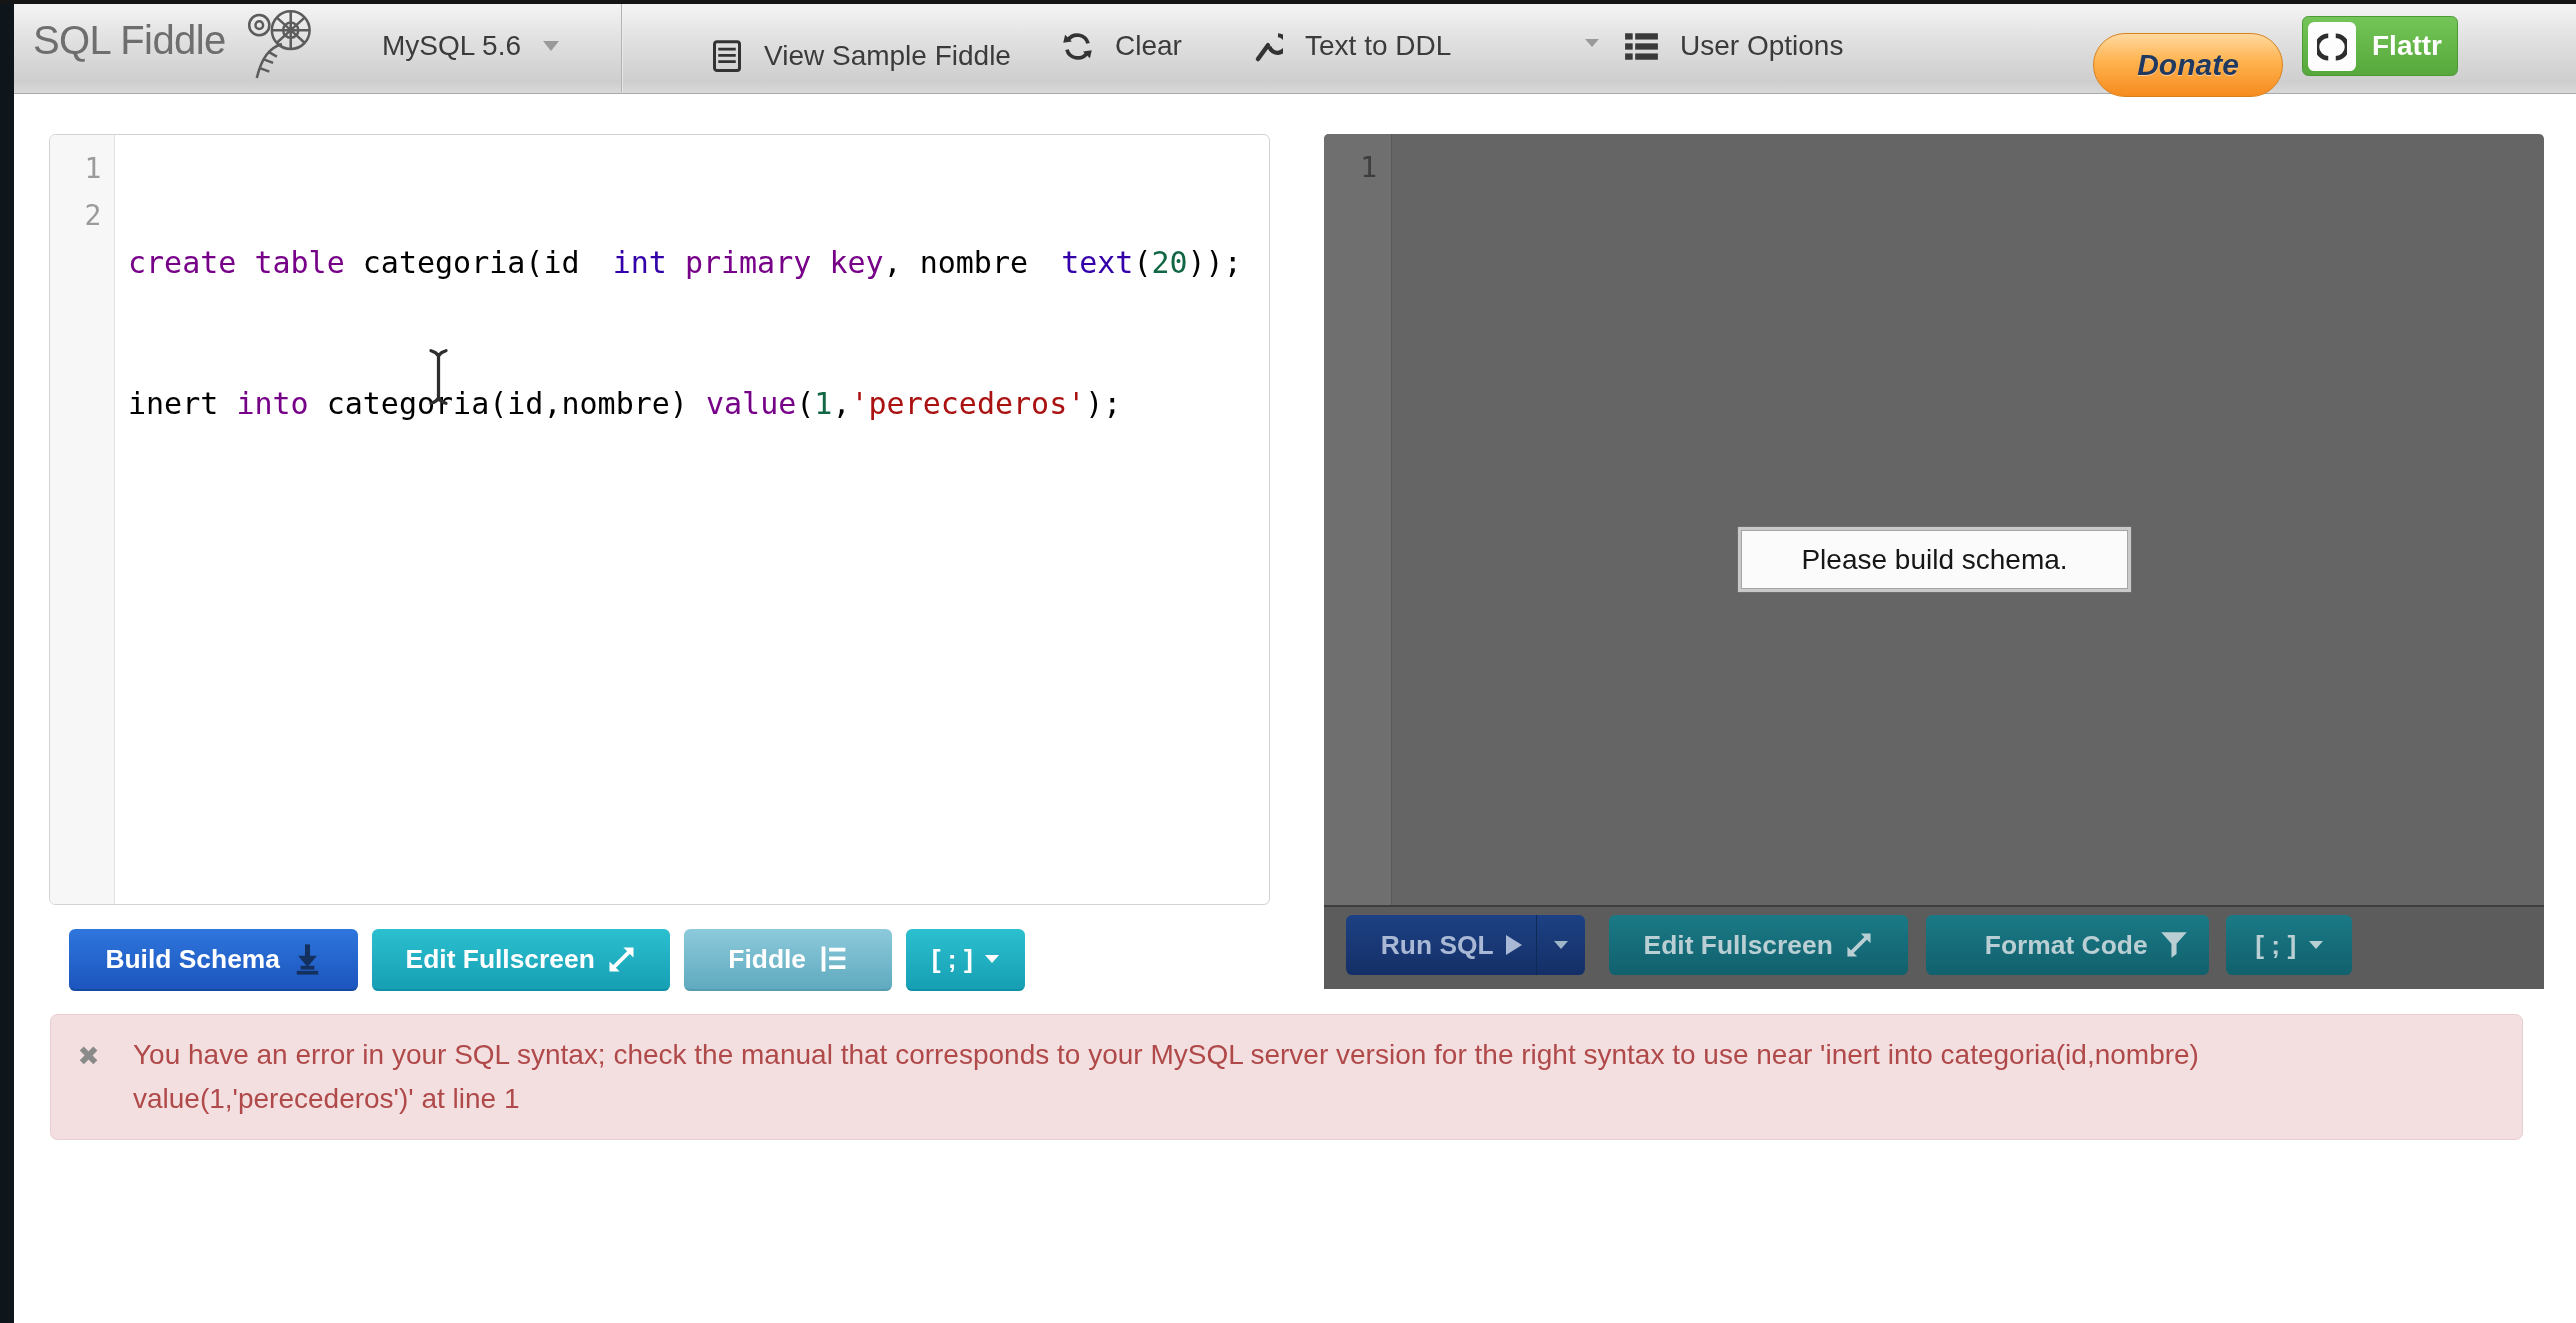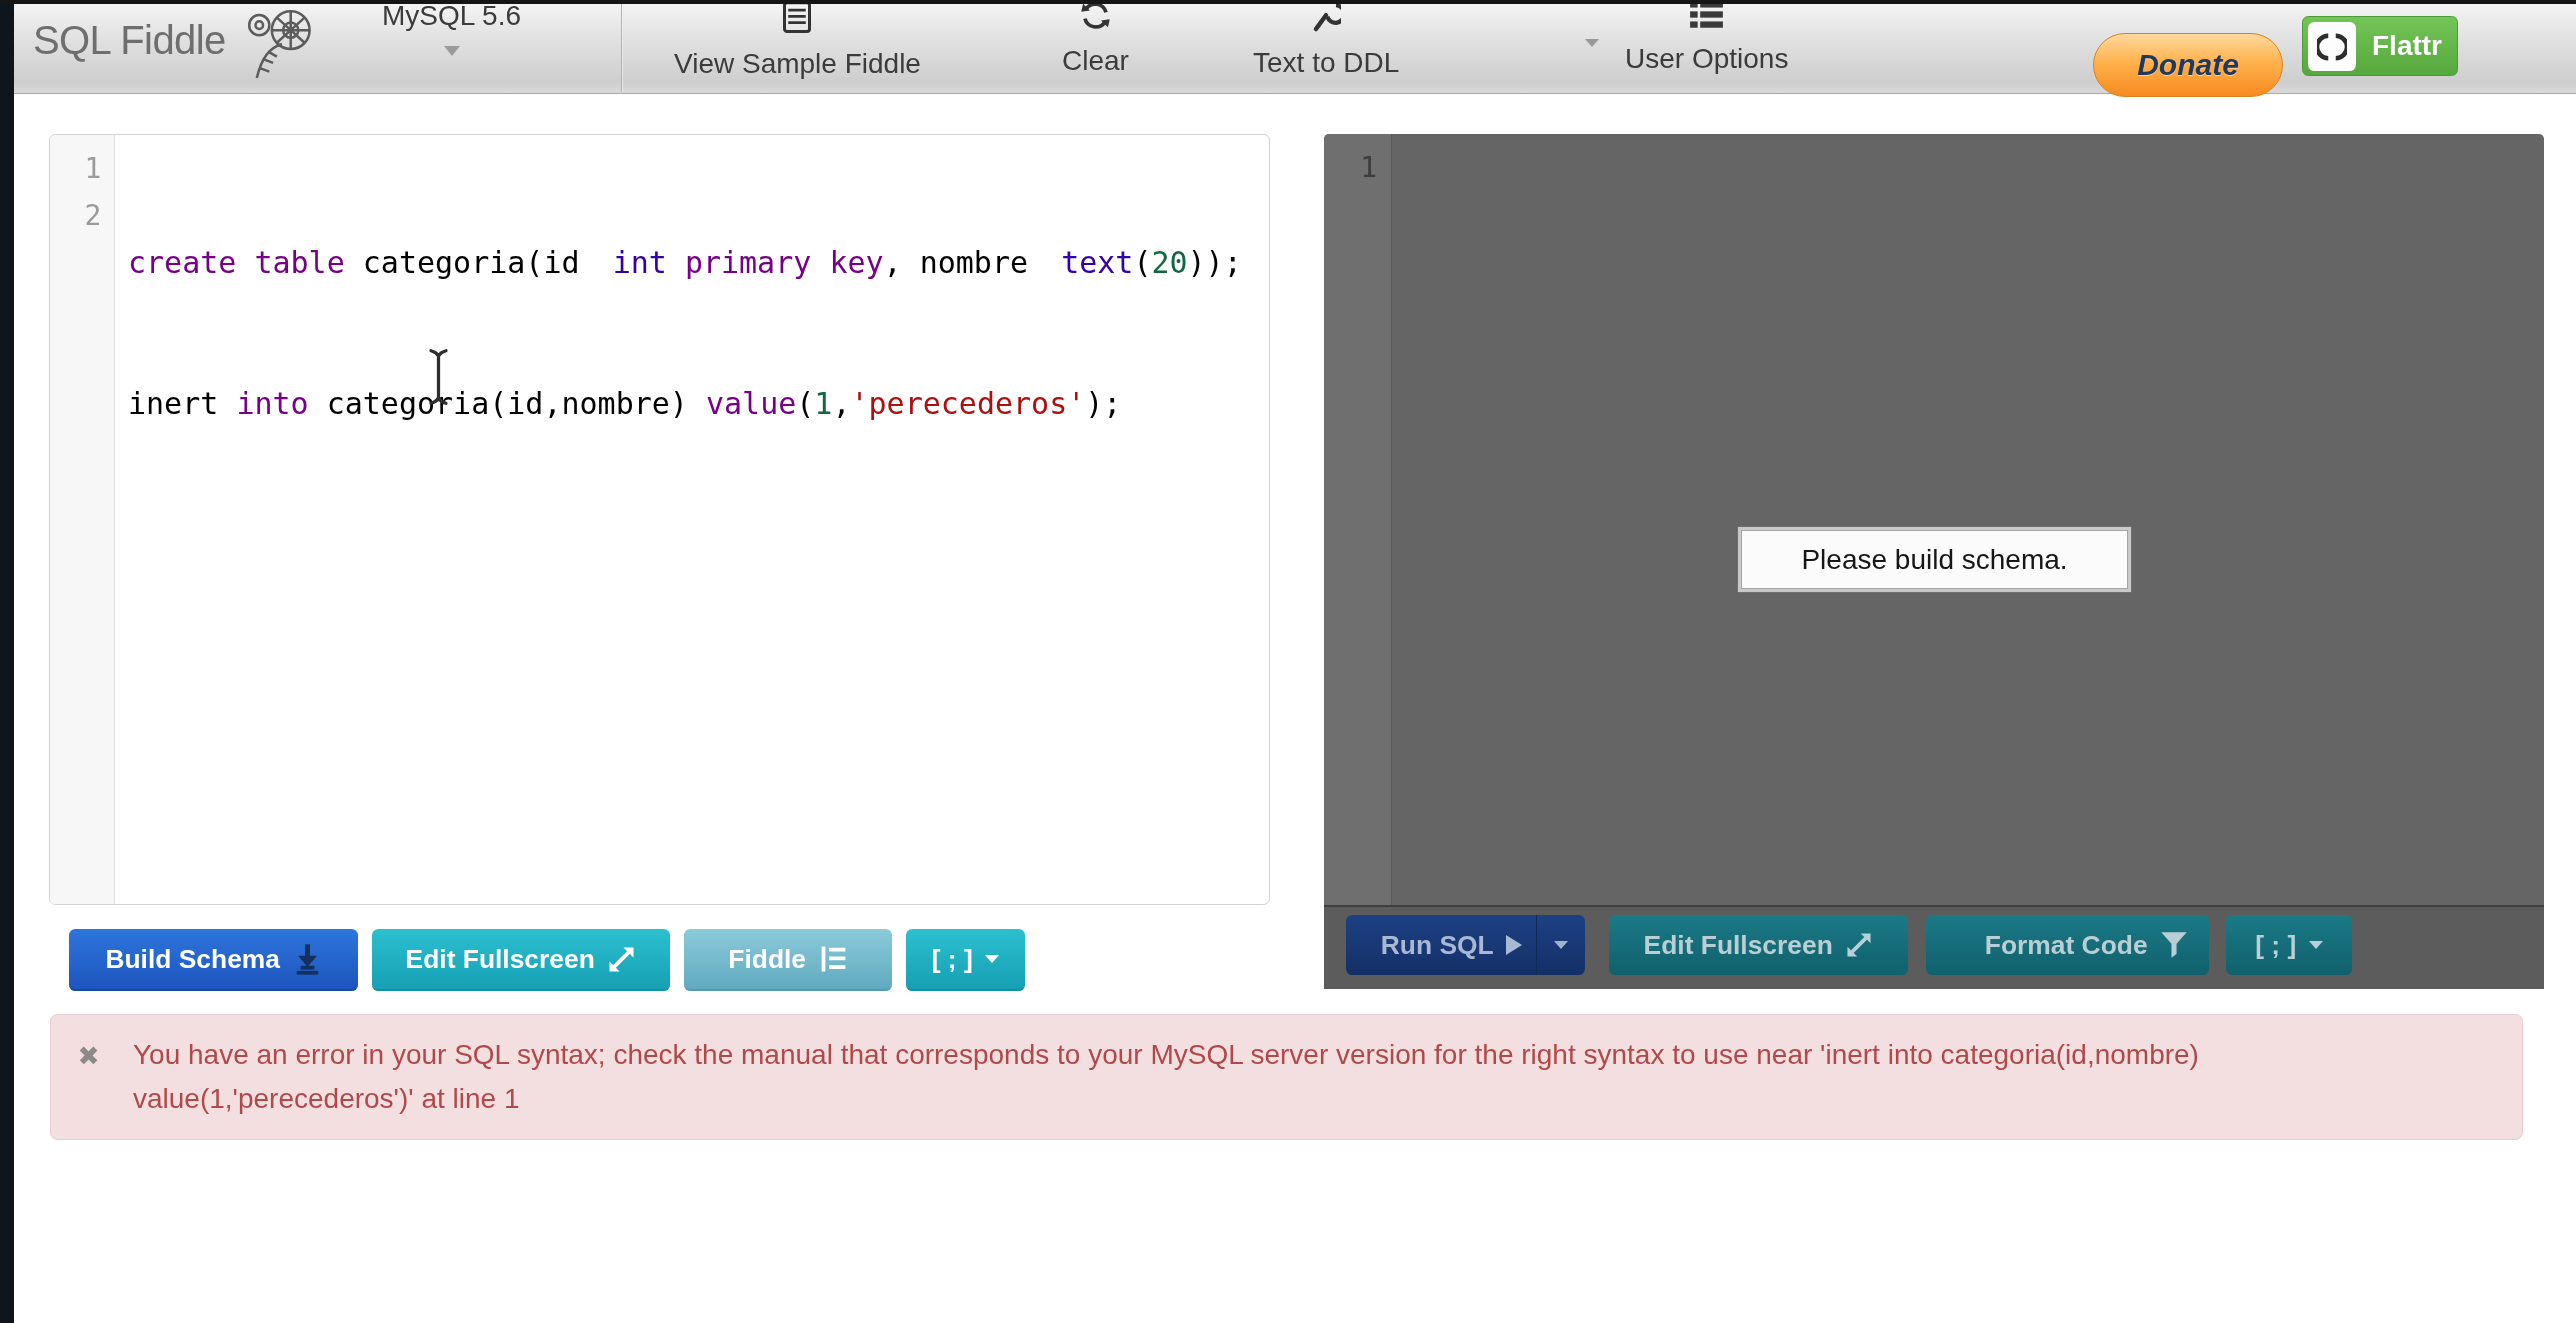--- a/index.html
+++ b/index.html
@@ -11,21 +11,21 @@
   .edge-top  { position:absolute; left:0; top:0; width:2576px; height:4.4px; background:#151515; z-index:61; }
 
   
   .navbar { position:absolute; left:0; top:0; width:2576px; height:94px;
     background:linear-gradient(180deg,#f6f6f6 0%,#e2e2e2 40%,#cecece 88%,#d9d9d9 100%);
     border-bottom:1.9px solid #a9a9a9; z-index:40; }
   .logo { position:absolute; left:33px; top:17.6px; font-size:40px; font-weight:400;
     color:#6e6e6e; letter-spacing:-0.6px; }
   .logo-shell { position:absolute; left:234px; top:5px; }
   .nav-item { position:absolute; top:0; height:92px; display:flex; align-items:center;
-    gap:14px; color:#3b3b3b; font-size:28px; cursor:pointer;flex-direction:column; }
+    gap:22px; color:#3b3b3b; font-size:28px; cursor:pointer; }
   .nav-divider { position:absolute; left:621px; top:0; width:1.3px; height:92px;
     background:#b2b2b2; box-shadow:0.6px 0 0 #f2f2f2; }
   .caret-down { width:0; height:0; border-left:8.2px solid transparent;
     border-right:8.2px solid transparent; border-top:10px solid #8f8f8f; display:inline-block; }
   .caret-mini { position:absolute; left:1585px; top:39px; width:0; height:0;
     border-left:7px solid transparent; border-right:7px solid transparent;
     border-top:8.8px solid #9a9a9a; }
 
   .donate-btn { position:absolute; left:2093px; top:12.6px; width:190px; height:64px;
     border-radius:33px; border:1.9px solid #d9821c;
@@ -135,21 +135,21 @@
     </svg>
   </span>
 
   <div class="nav-item" style="left:382px;">
     <span>MySQL 5.6</span>
     <span class="caret-down" style="border-top-color:#9a9a9a;"></span>
   </div>
 
   <div class="nav-divider"></div>
 
-  <div class="nav-item" style="left:674px;">
+  <div class="nav-item" style="left:712px;margin-top:10px;">
     <span>
       <svg width="30" height="34" viewBox="0 0 24 27">
         <rect x="2" y="2" width="20" height="23" rx="2" fill="none" stroke="#333" stroke-width="2.4"></rect>
         <path d="M5 8 H19 M5 13 H19 M5 18 H19" stroke="#333" stroke-width="2.2"></path>
       </svg>
     </span>
     <span>View Sample Fiddle</span>
   </div>
 
   <div class="nav-item" style="left:1062px;">

